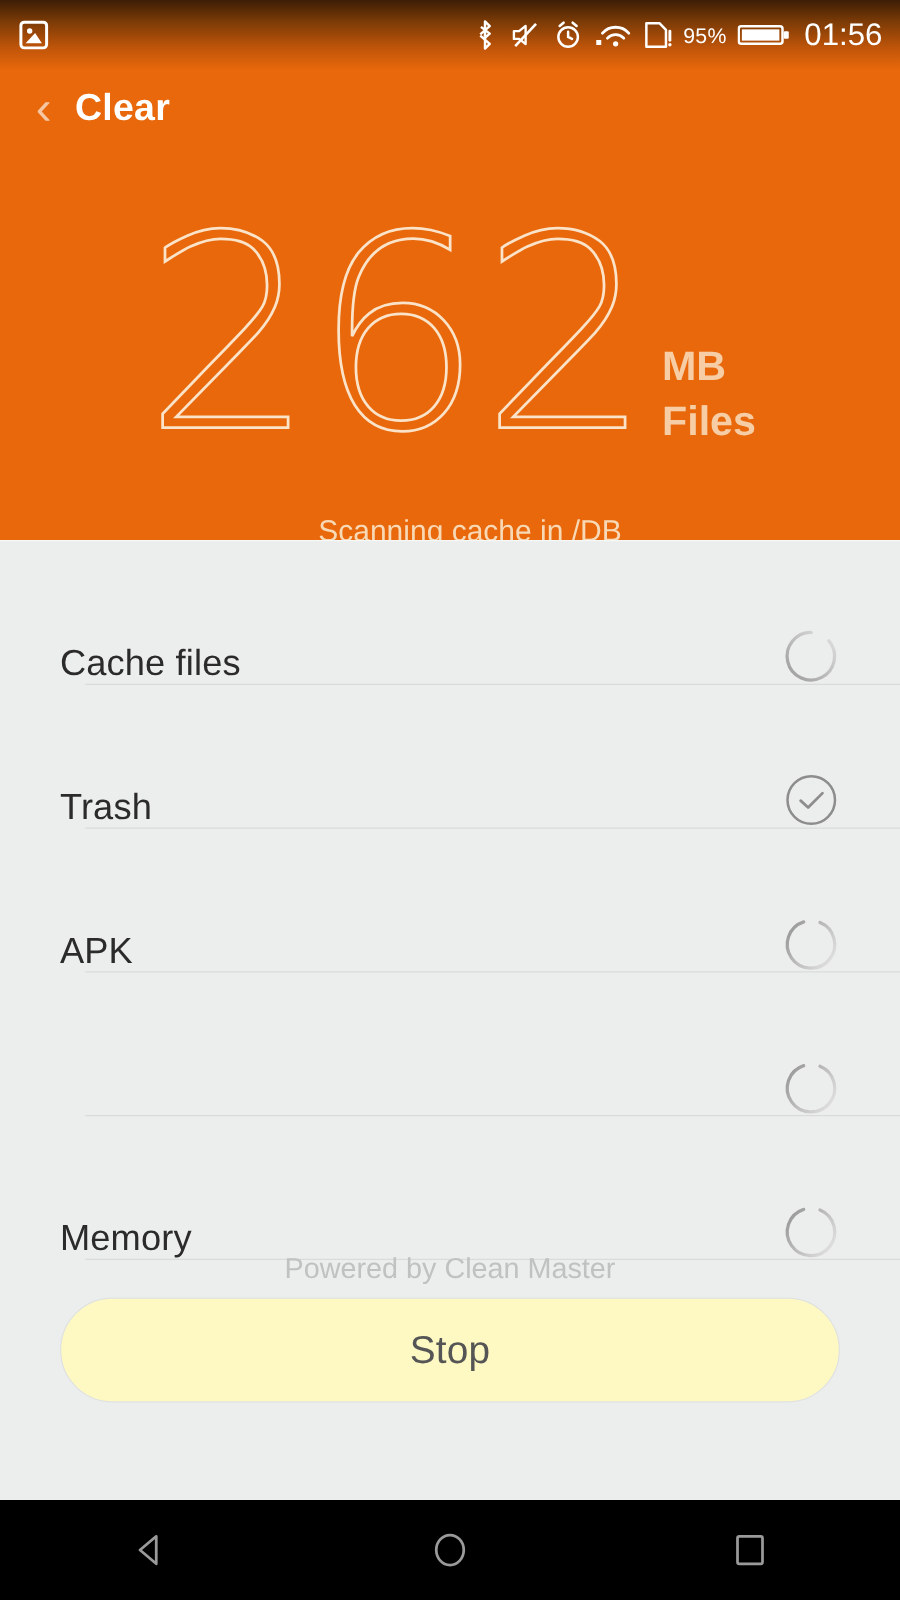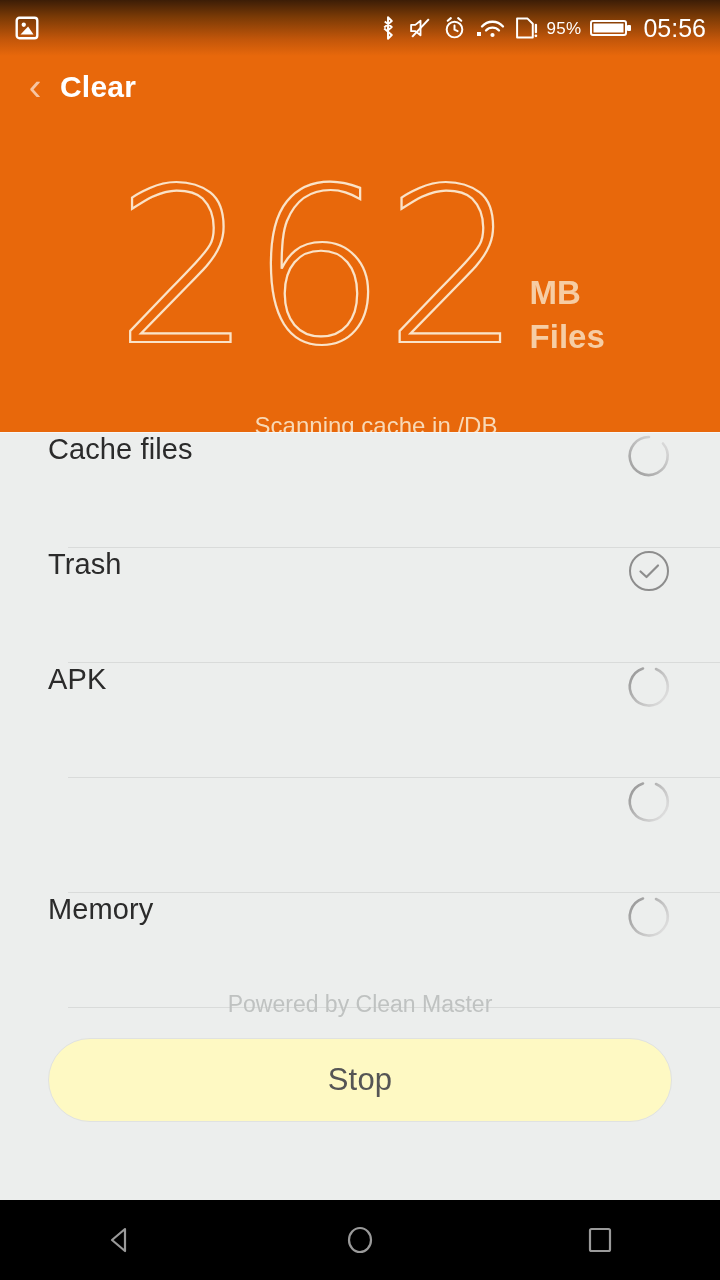--- a/index.html
+++ b/index.html
@@ -72,21 +72,21 @@
   }
 
   
   .panel {
     position:absolute; left:0; top:432px; width:720px; height:768px;
     background:#ECEEED;
     border-top:1px solid rgba(255,255,255,.55);
   }
   .list { position:absolute; left:0; top:0; width:720px; }
   .row {
-    position:relative; height:115px; display:flex; align-items:flex-start;
+    position:relative; height:115px; display:flex; align-items:flex-end;
     padding-left:48px; padding-right:48px;
   }
   .row-label { color:#2b2b2b; font-size:29px; font-weight:400; letter-spacing:.1px; }
   .row-status { margin-left:auto; width:46px; height:46px; position:relative; }
   .divider {
     position:absolute; left:68px; right:0; bottom:0; height:1px;
     background:#D9DBDA;
   }
   .divider.full { left:68px; right:0; }
 
@@ -94,21 +94,21 @@
   .spinner { width:46px; height:46px; display:block; }
   
   .checkcircle { width:46px; height:46px; display:block; }
 
   
   .footer {
     position:absolute; left:0; bottom:0; width:720px;
   }
   .powered {
     text-align:center; color:#BFC2C1; font-size:23px; line-height:1;
-    padding-bottom:22px;
+    padding-bottom:12px;
   }
   .stop-btn {
     display:block; width:624px; height:84px; margin:0 auto 78px auto;
     background:#fef9c3; border:1px solid #E0E2E1; border-radius:42px;
     color:#555555; font-size:31px; font-family:"Liberation Sans", sans-serif;
     letter-spacing:.2px; cursor:pointer;
   }
 
   
   .navbar {
@@ -156,21 +156,21 @@
           <path d="M2 3 L12 3 L17 8 L17 21 L2 21 Z" fill="none" stroke="#fff" stroke-width="1.9" stroke-linejoin="round"></path>
           <line x1="20" y1="9" x2="20" y2="16" stroke="#fff" stroke-width="2.2" stroke-linecap="round"></line>
           <circle cx="20" cy="19.5" r="1.3" fill="#fff"></circle>
         </svg>
         <span class="sb-text">95%</span>
         <svg class="sb-icon" width="42" height="24" viewBox="0 0 42 24">
           <rect x="1" y="5" width="35" height="14" rx="2" fill="none" stroke="#fff" stroke-width="2"></rect>
           <rect x="3.5" y="7.5" width="30" height="9" fill="#fff"></rect>
           <rect x="37" y="9" width="4" height="6" rx="1" fill="#fff"></rect>
         </svg>
-        <span class="sb-time">05:56</span>
+        <span class="sb-time">01:56</span>
       </div>
     </div>
 
     <div class="actionbar">
       <div class="back-chevron">‹</div>
       <div class="ab-title">Clear</div>
     </div>
 
     <div class="numblock">
       <div class="bignum">262</div>

